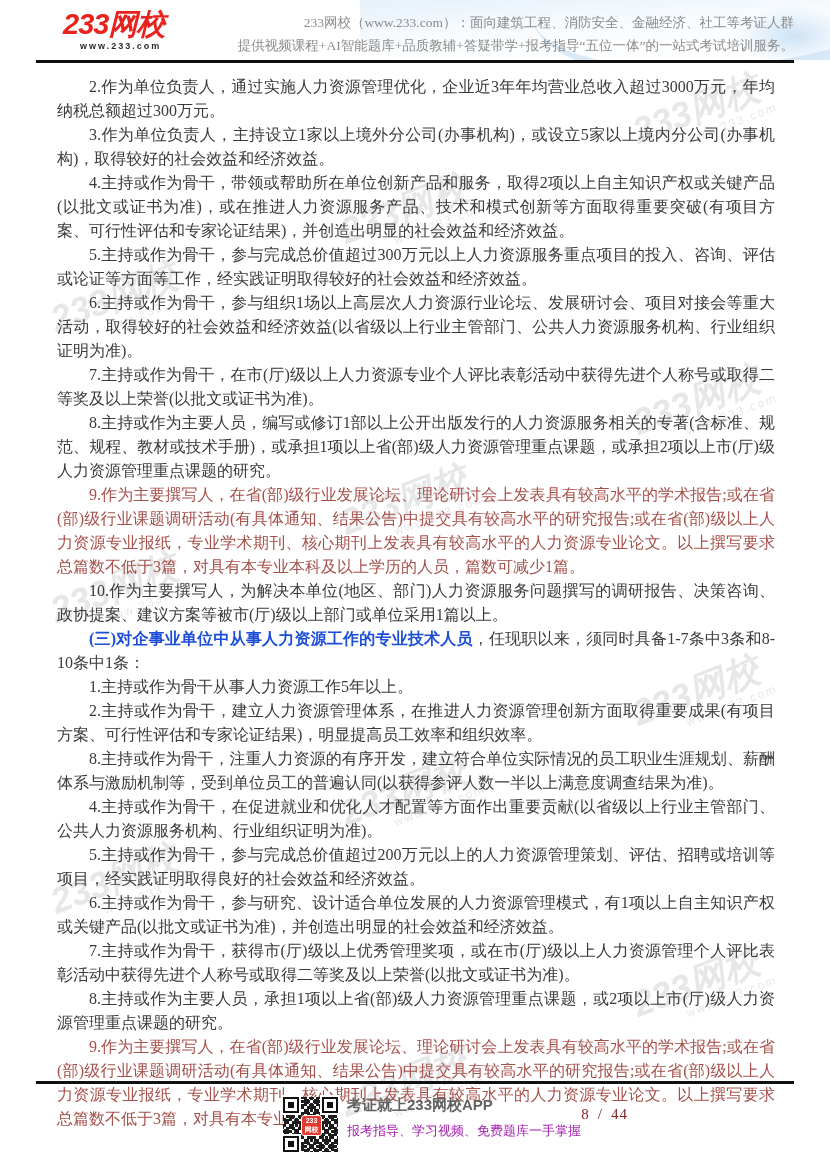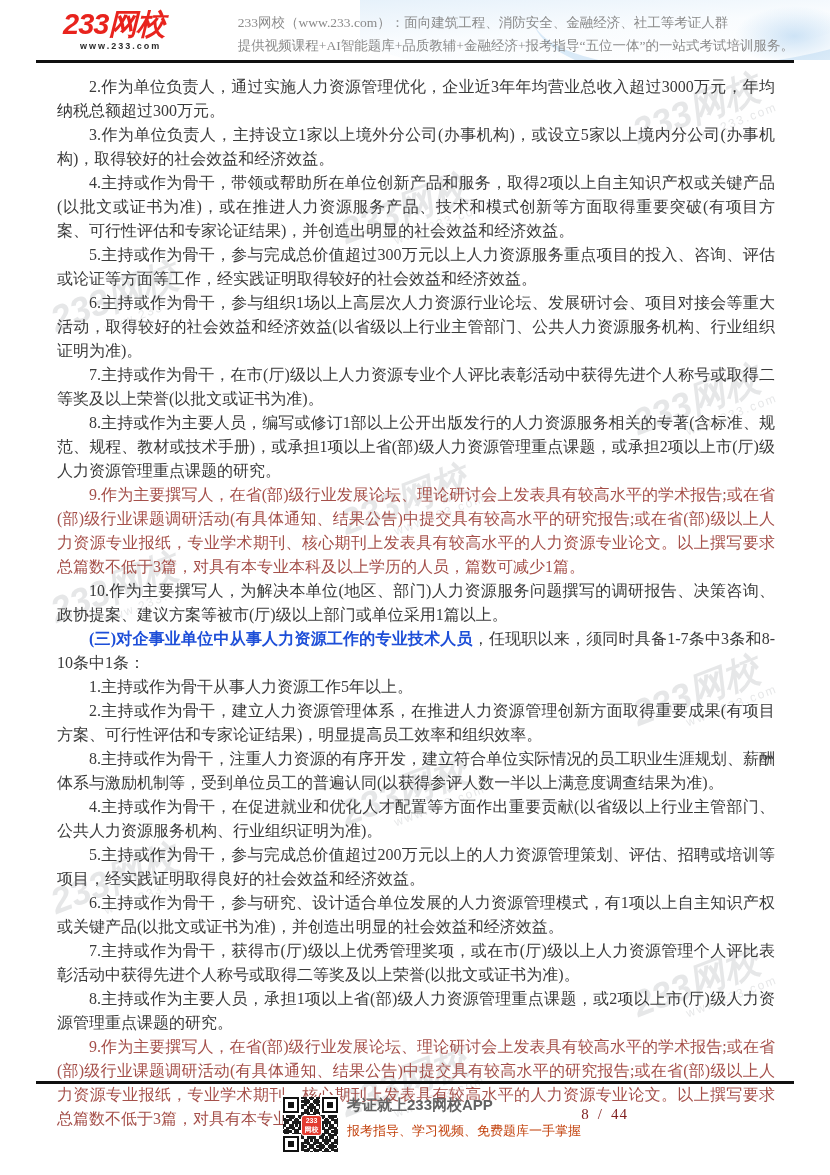--- a/index.html
+++ b/index.html
@@ -15,21 +15,21 @@
     transform:rotate(-4deg);}
   .header-deco .blob2{position:absolute;top:-96px;right:-130px;width:430px;height:160px;border-radius:50%;
     border-bottom:12px solid rgba(176,210,240,.45);transform:rotate(-7deg);}
   .header-deco .blob3{position:absolute;top:6px;right:-24px;width:120px;height:60px;border-radius:50%;
     background:radial-gradient(ellipse at center,rgba(186,216,242,.7) 0%,rgba(255,255,255,0) 70%);}
   .logo{position:absolute;left:63px;top:10px;line-height:1;}
   .logo-main{font-family:"Liberation Sans","DejaVu Sans",sans-serif;font-size:29px;font-weight:900;
     font-style:italic;color:#e8231d;letter-spacing:-1px;}
   .logo-sub{font-family:"Liberation Sans","DejaVu Sans",sans-serif;font-size:9px;font-weight:700;
     color:#2b2b2b;letter-spacing:2px;margin:3px 0 0 17px;}
-  .tagline{position:absolute;top:11px;right:36px;text-align:left;color:#8a8a8a;
+  .tagline{position:absolute;top:11px;right:36px;text-align:right;color:#8a8a8a;
     font-size:13.5px;line-height:23px;}
   .rule{position:absolute;left:36px;width:758px;height:3px;background:#101010;}
   .rule-top{top:60px;}
   .rule-bottom{top:1081px;}
   
   .wm{position:absolute;transform:rotate(-21deg);color:rgba(172,174,180,.30);
     font-family:"Liberation Sans","DejaVu Sans",sans-serif;pointer-events:none;z-index:0;
     white-space:nowrap;line-height:1;}
   .wm .wm-big{font-size:36px;font-weight:800;font-style:italic;letter-spacing:0;}
   .wm .wm-small{display:block;font-size:12px;font-weight:400;letter-spacing:2px;margin:2px 0 0 46px;}
@@ -45,21 +45,21 @@
     conic-gradient(from 90deg,#1c1c1c 25%,transparent 0 50%,#1c1c1c 0 75%,transparent 0) 1px 2px/10px 10px,
     conic-gradient(#1c1c1c 25%,#fff 0 50%,#1c1c1c 0 75%,#fff 0) 0 0/6px 6px;}
   .qr-finder{position:absolute;width:12px;height:12px;border:2px solid #111;background:#fff;outline:2px solid #fff;}
   .qr-finder::after{content:"";display:block;width:6px;height:6px;background:#111;margin:3px auto;}
   .qr-tl{left:0;top:0;} .qr-tr{right:0;top:0;} .qr-bl{left:0;bottom:0;}
   .qr-badge{position:absolute;left:18px;top:18px;width:19px;height:19px;background:#e23c31;
     border:1px solid #fff;border-radius:3px;color:#fff;text-align:center;
     font-family:"Liberation Sans","DejaVu Sans",sans-serif;font-size:7px;font-weight:bold;line-height:9px;}
   .app-text{position:absolute;left:347px;top:11px;font-family:"Liberation Sans","DejaVu Sans",sans-serif;}
   .app-title{font-size:15px;font-weight:bold;color:#616161;line-height:20px;}
-  .app-sub{font-size:13px;color:#c2410c;line-height:18px;margin-top:7px;}
+  .app-sub{font-size:13px;color:#a21caf;line-height:18px;margin-top:7px;}
   .page-num{position:absolute;right:62px;top:22px;font-size:15px;color:#7f1d1d;letter-spacing:1px;}
   .page-num span{margin:0 4px;}
 </style>
 </head>
 <body>
 
 <div class="page">
 
   <div id="wm-layer">
       <div class="wm" style="left: 632px; top: 89px;"><span class="wm-big">233网校</span><span class="wm-small">www.233.com</span></div>
@@ -80,21 +80,21 @@
       <div class="blob1"></div>
       <div class="blob2"></div>
       <div class="blob3"></div>
     </div>
     <div class="logo">
       <div class="logo-main">233网校</div>
       <div class="logo-sub">www.233.com</div>
     </div>
     <div class="tagline">
       <div>233网校（www.233.com）：面向建筑工程、消防安全、金融经济、社工等考证人群</div>
-      <div>提供视频课程+AI智能题库+品质教辅+金融经济+报考指导“五位一体”的一站式考试培训服务。</div>
+      <div>提供视频课程+AI智能题库+品质教辅+答疑带学+报考指导“五位一体”的一站式考试培训服务。</div>
     </div>
   </div>
   <div class="rule rule-top"></div>
 
   <div class="doc" id="doc-body">
       <p>2.作为单位负责人，通过实施人力资源管理优化，企业近3年年均营业总收入超过3000万元，年均纳税总额超过300万元。</p>
       <p>3.作为单位负责人，主持设立1家以上境外分公司(办事机构)，或设立5家以上境内分公司(办事机构)，取得较好的社会效益和经济效益。</p>
       <p>4.主持或作为骨干，带领或帮助所在单位创新产品和服务，取得2项以上自主知识产权或关键产品(以批文或证书为准)，或在推进人力资源服务产品、技术和模式创新等方面取得重要突破(有项目方案、可行性评估和专家论证结果)，并创造出明显的社会效益和经济效益。</p>
       <p>5.主持或作为骨干，参与完成总价值超过300万元以上人力资源服务重点项目的投入、咨询、评估或论证等方面等工作，经实践证明取得较好的社会效益和经济效益。</p>
       <p>6.主持或作为骨干，参与组织1场以上高层次人力资源行业论坛、发展研讨会、项目对接会等重大活动，取得较好的社会效益和经济效益(以省级以上行业主管部门、公共人力资源服务机构、行业组织证明为准)。</p>

